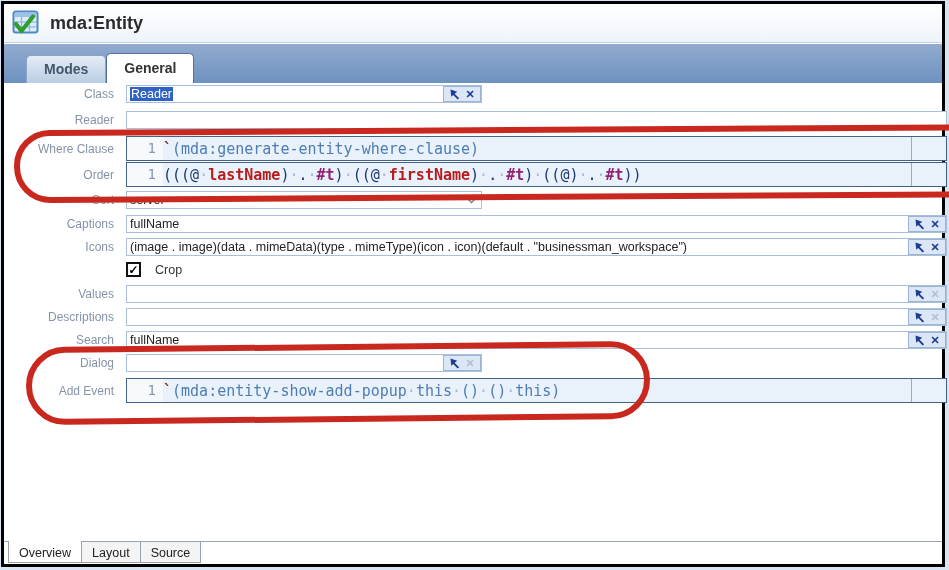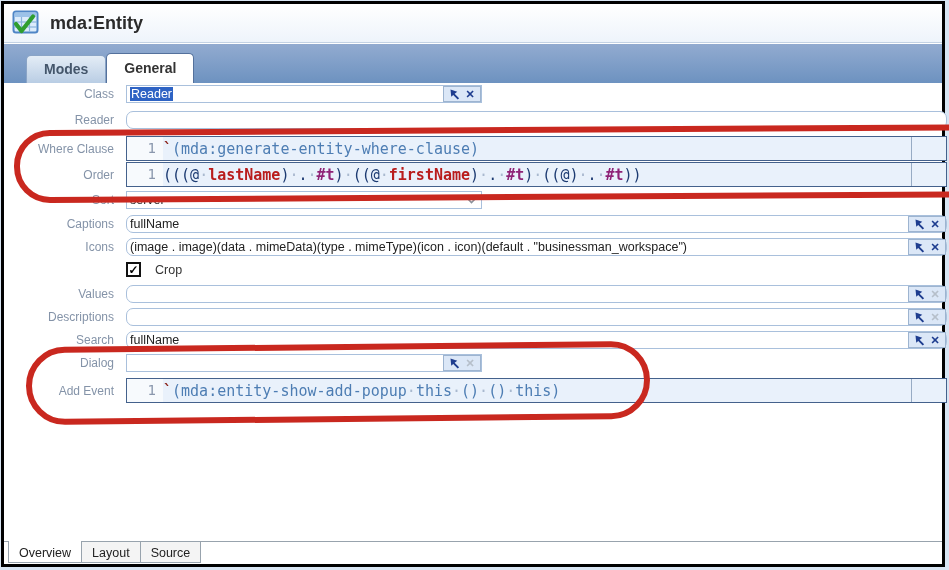--- a/index.html
+++ b/index.html
@@ -40,21 +40,21 @@
   .lbl{
     width:110px;flex:none;text-align:right;padding-right:4px;
     color:#8493a8;font-size:12px;
   }
   .field{
     height:18px;border:1px solid #a9c0dc;background:#fff;
     display:flex;align-items:center;font-size:12.5px;color:#222;
     padding-left:3px;box-sizing:border-box;
   }
   .field.short{width:356px;}
-  .field.long{width:821px;border-radius:7px;}
+  .field.long{width:821px;}
   .fval{white-space:pre;}
   .sel{background:#2e63c4;color:#fff;padding:0 1px;}
   .btnbox{
     margin-left:auto;margin-right:0;height:16px;width:38px;flex:none;
     background:#dbe7f7;border:1px solid #9db4d0;box-sizing:border-box;
     display:flex;align-items:center;justify-content:center;gap:4px;
   }
   .x-icon{font-size:11px;font-weight:bold;color:#1e3d8f;line-height:1;}
   .x-icon.disabled{color:#b6bfca;}
   .chev{margin-left:auto;margin-right:4px;display:flex;align-items:center;}

